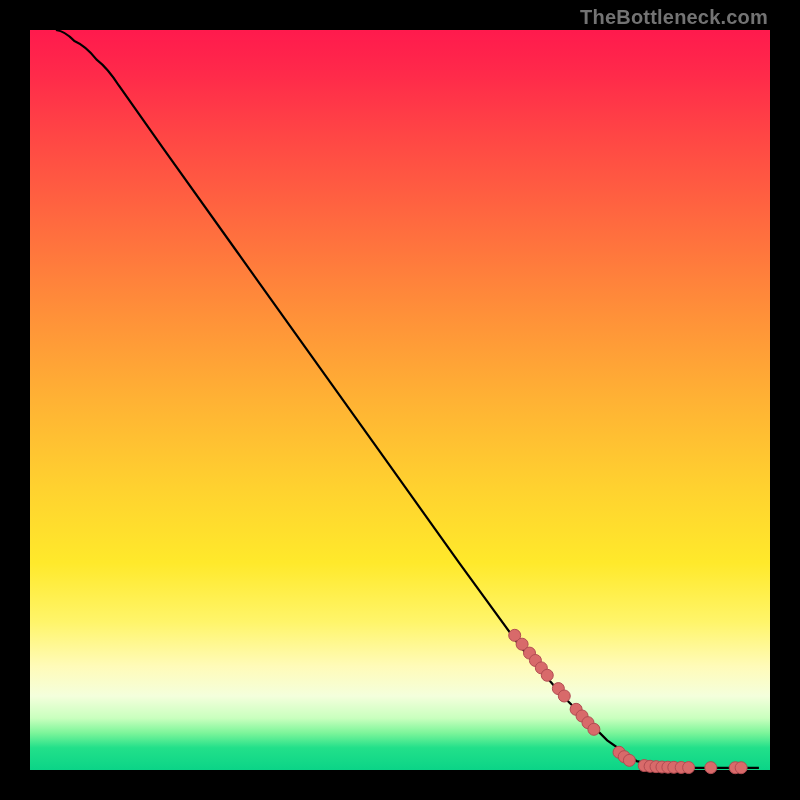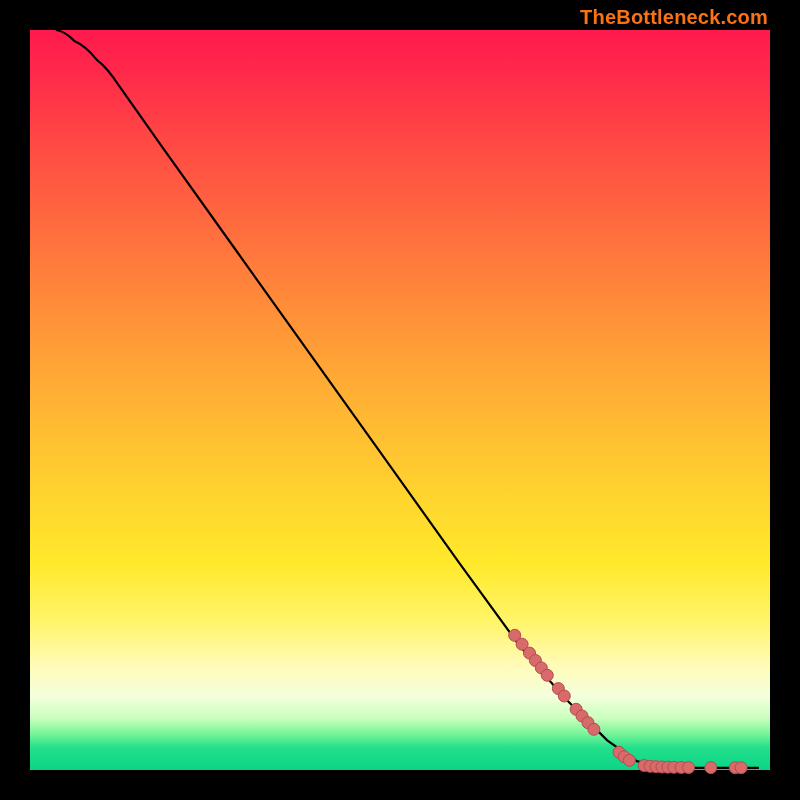--- a/index.html
+++ b/index.html
@@ -33,21 +33,21 @@
       #7cf59a 95%,
       #22e08a 97%,
       #0bd487 100%
     );
   }
   .watermark {
     position: absolute;
     right: 32px;
     top: 6px;
     font: 600 20px "Segoe UI", Arial, sans-serif;
-    color: #f97316;
+    color: #737373;
     letter-spacing: 0.2px;
   }
   svg.curve {
     position: absolute;
     left: 0; top: 0;
     width: 100%; height: 100%;
     overflow: visible;
   }
 </style>
 </head>

